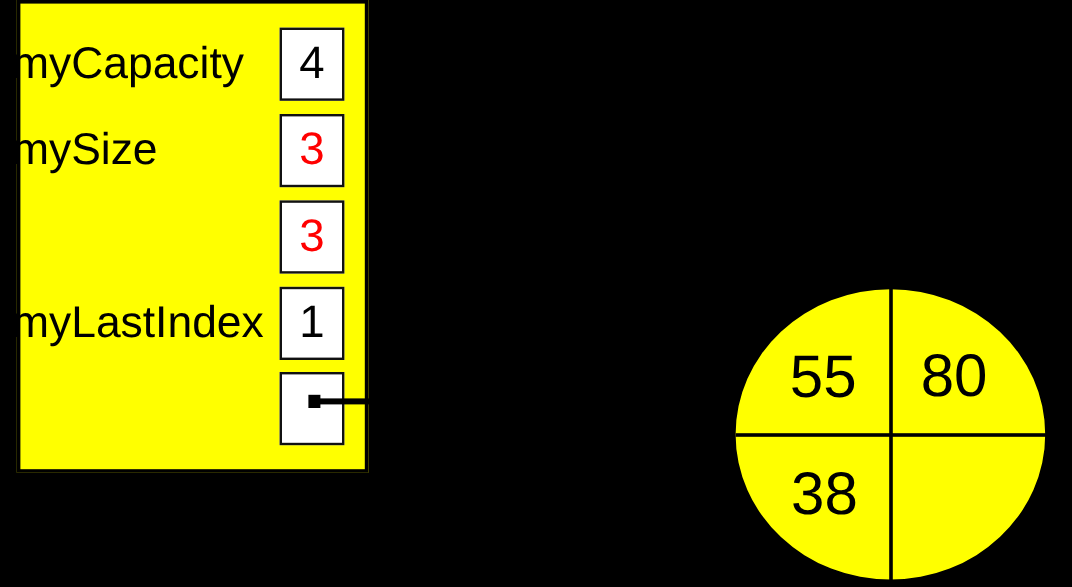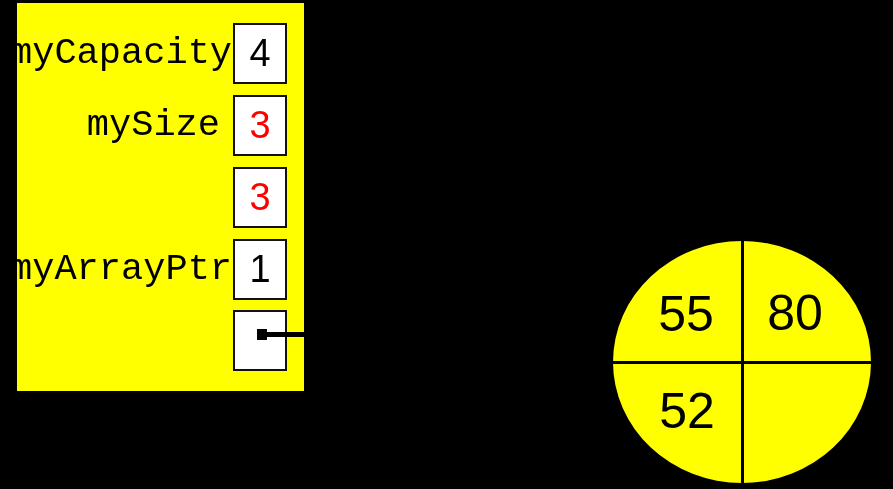--- a/index.html
+++ b/index.html
@@ -26,25 +26,24 @@
     background: #ffff00;
     border: 3px solid #000000;
     box-sizing: border-box;
   }
   .field-label {
     position: absolute;
     left: 10px;
     width: 210px;
     height: 60px;
     line-height: 60px;
-    text-align: right;
+    text-align: left;
     font-size: 37px;
     white-space: nowrap;
     color: #000000;
-    font-family: Liberation Mono, monospace;
   }
   .cell {
     position: absolute;
     left: 233px;
     width: 54px;
     height: 61px;
     background: #ffffff;
     border: 2px solid #111111;
     box-sizing: border-box;
     text-align: center;
@@ -129,34 +128,34 @@
 
   <div class="field-label row1">mySize</div>
   <div class="cell row1">
     <span style="color: rgb(255, 0, 0);">3</span>
   </div>
 
   <div class="cell row2">
     <span style="color: rgb(255, 0, 0);">3</span>
   </div>
 
-  <div class="field-label row3">myArrayPtr</div>
+  <div class="field-label row3">myLastIndex</div>
   <div class="cell row3">
     <span style="color: rgb(0, 0, 0);">1</span>
   </div>
 
   <div class="cell row4">
     <span style="color: rgb(0, 0, 0);"></span>
   </div>
 
   <div class="ptr-cap"></div>
   <div class="ptr-line"></div>
 
   <div class="ellipse"></div>
   <div class="v-line"></div>
   <div class="h-line"></div>
 
   <div class="q-val q-tl">55</div>
   <div class="q-val q-tr">80</div>
-  <div class="q-val q-bl">52</div>
+  <div class="q-val q-bl">38</div>
   <div class="q-val q-br"></div>
 
 </div>
 
 </body></html>

